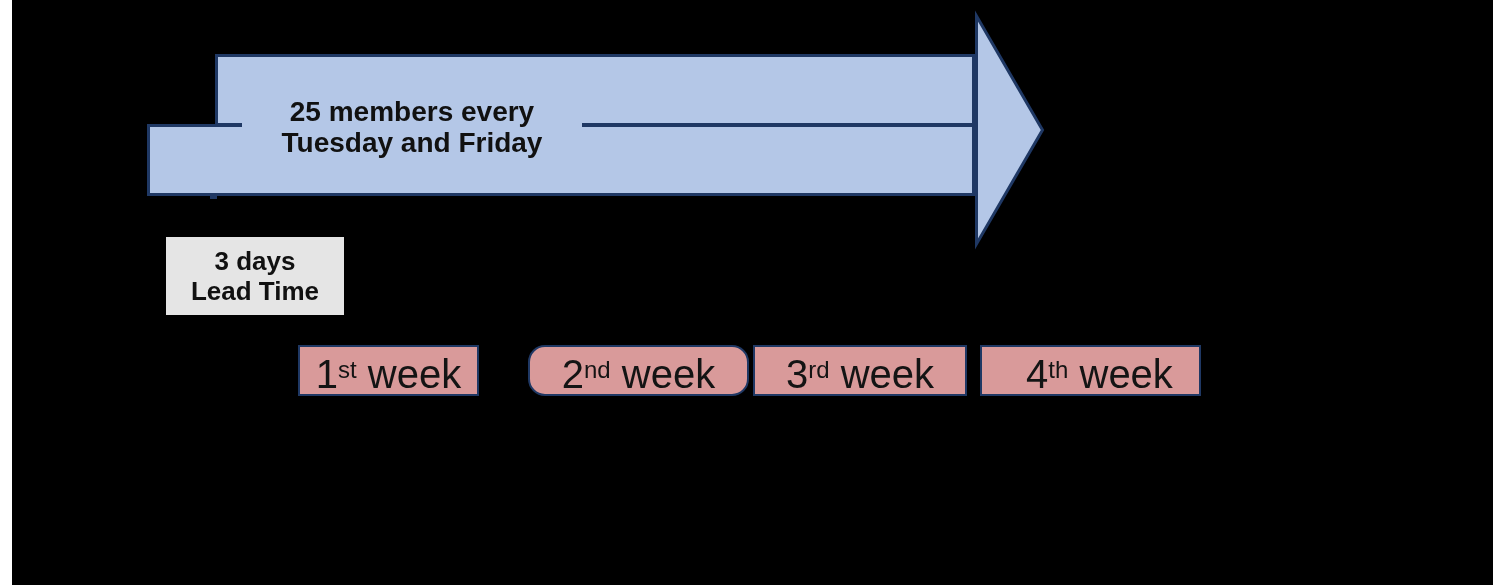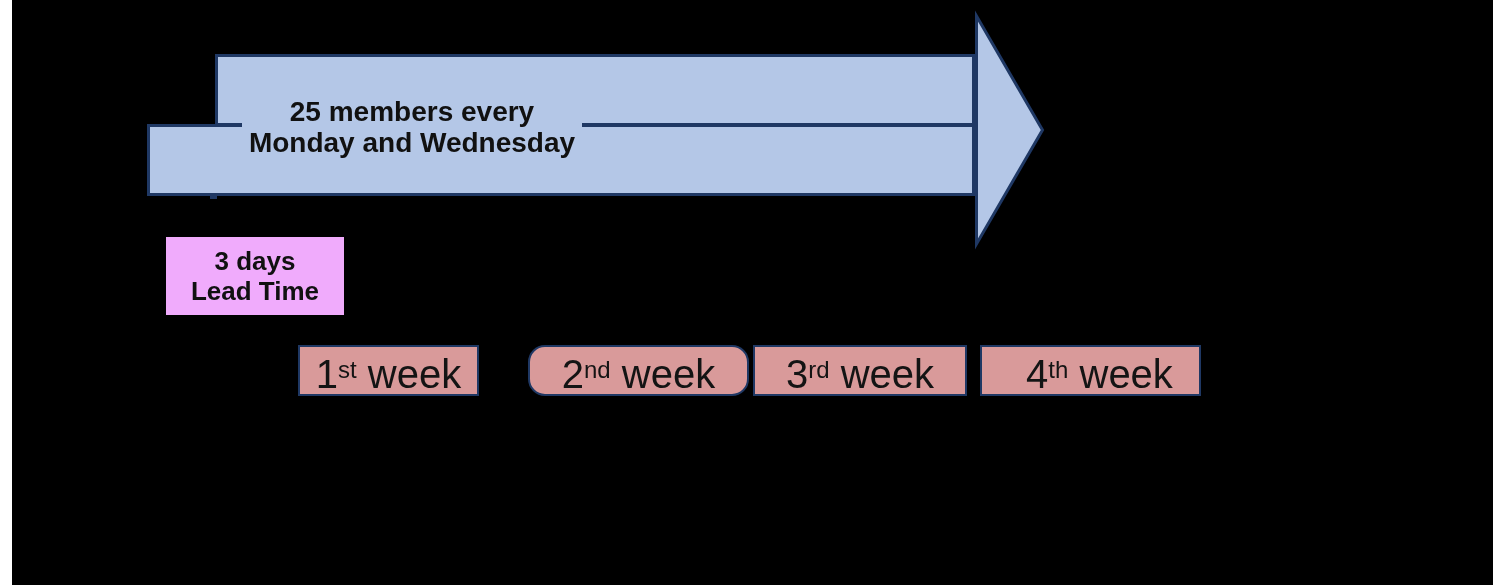--- a/index.html
+++ b/index.html
@@ -82,24 +82,24 @@
 
     <rect x="198" y="194" width="7" height="5" fill="#1f3864"></rect>
 
     <rect x="136.5" y="125.5" width="825" height="69" stroke-width="3" fill="#b4c7e7" stroke="#1f3864"></rect>
 
     <polygon points="964.5,16 1030.5,130 964.5,244" stroke-width="3" fill="#b4c7e7" stroke="#1f3864"></polygon>
   </svg>
 
   <div class="arrow-label" style="background: rgb(180, 199, 231);">
     <div>25 members every</div>
-    <div>Monday and Wednesday</div>
+    <div>Tuesday and Friday</div>
   </div>
 
-  <div class="lead-time-box" style="background: #f0abfc;">
+  <div class="lead-time-box" style="background: #e5e5e5;">
     <div>3 days</div>
     <div>Lead Time</div>
   </div>
 
   <div class="week-box week-1" style="background: rgb(217, 154, 154); border-color: rgb(31, 56, 100);">
     <span><span>1</span><span class="ord">st</span><span> week</span></span>
   </div>
 
   <div class="week-box week-2" style="background: rgb(217, 154, 154); border-color: rgb(31, 56, 100); border-radius: 17px;">
     <span><span>2</span><span class="ord">nd</span><span> week</span></span>

